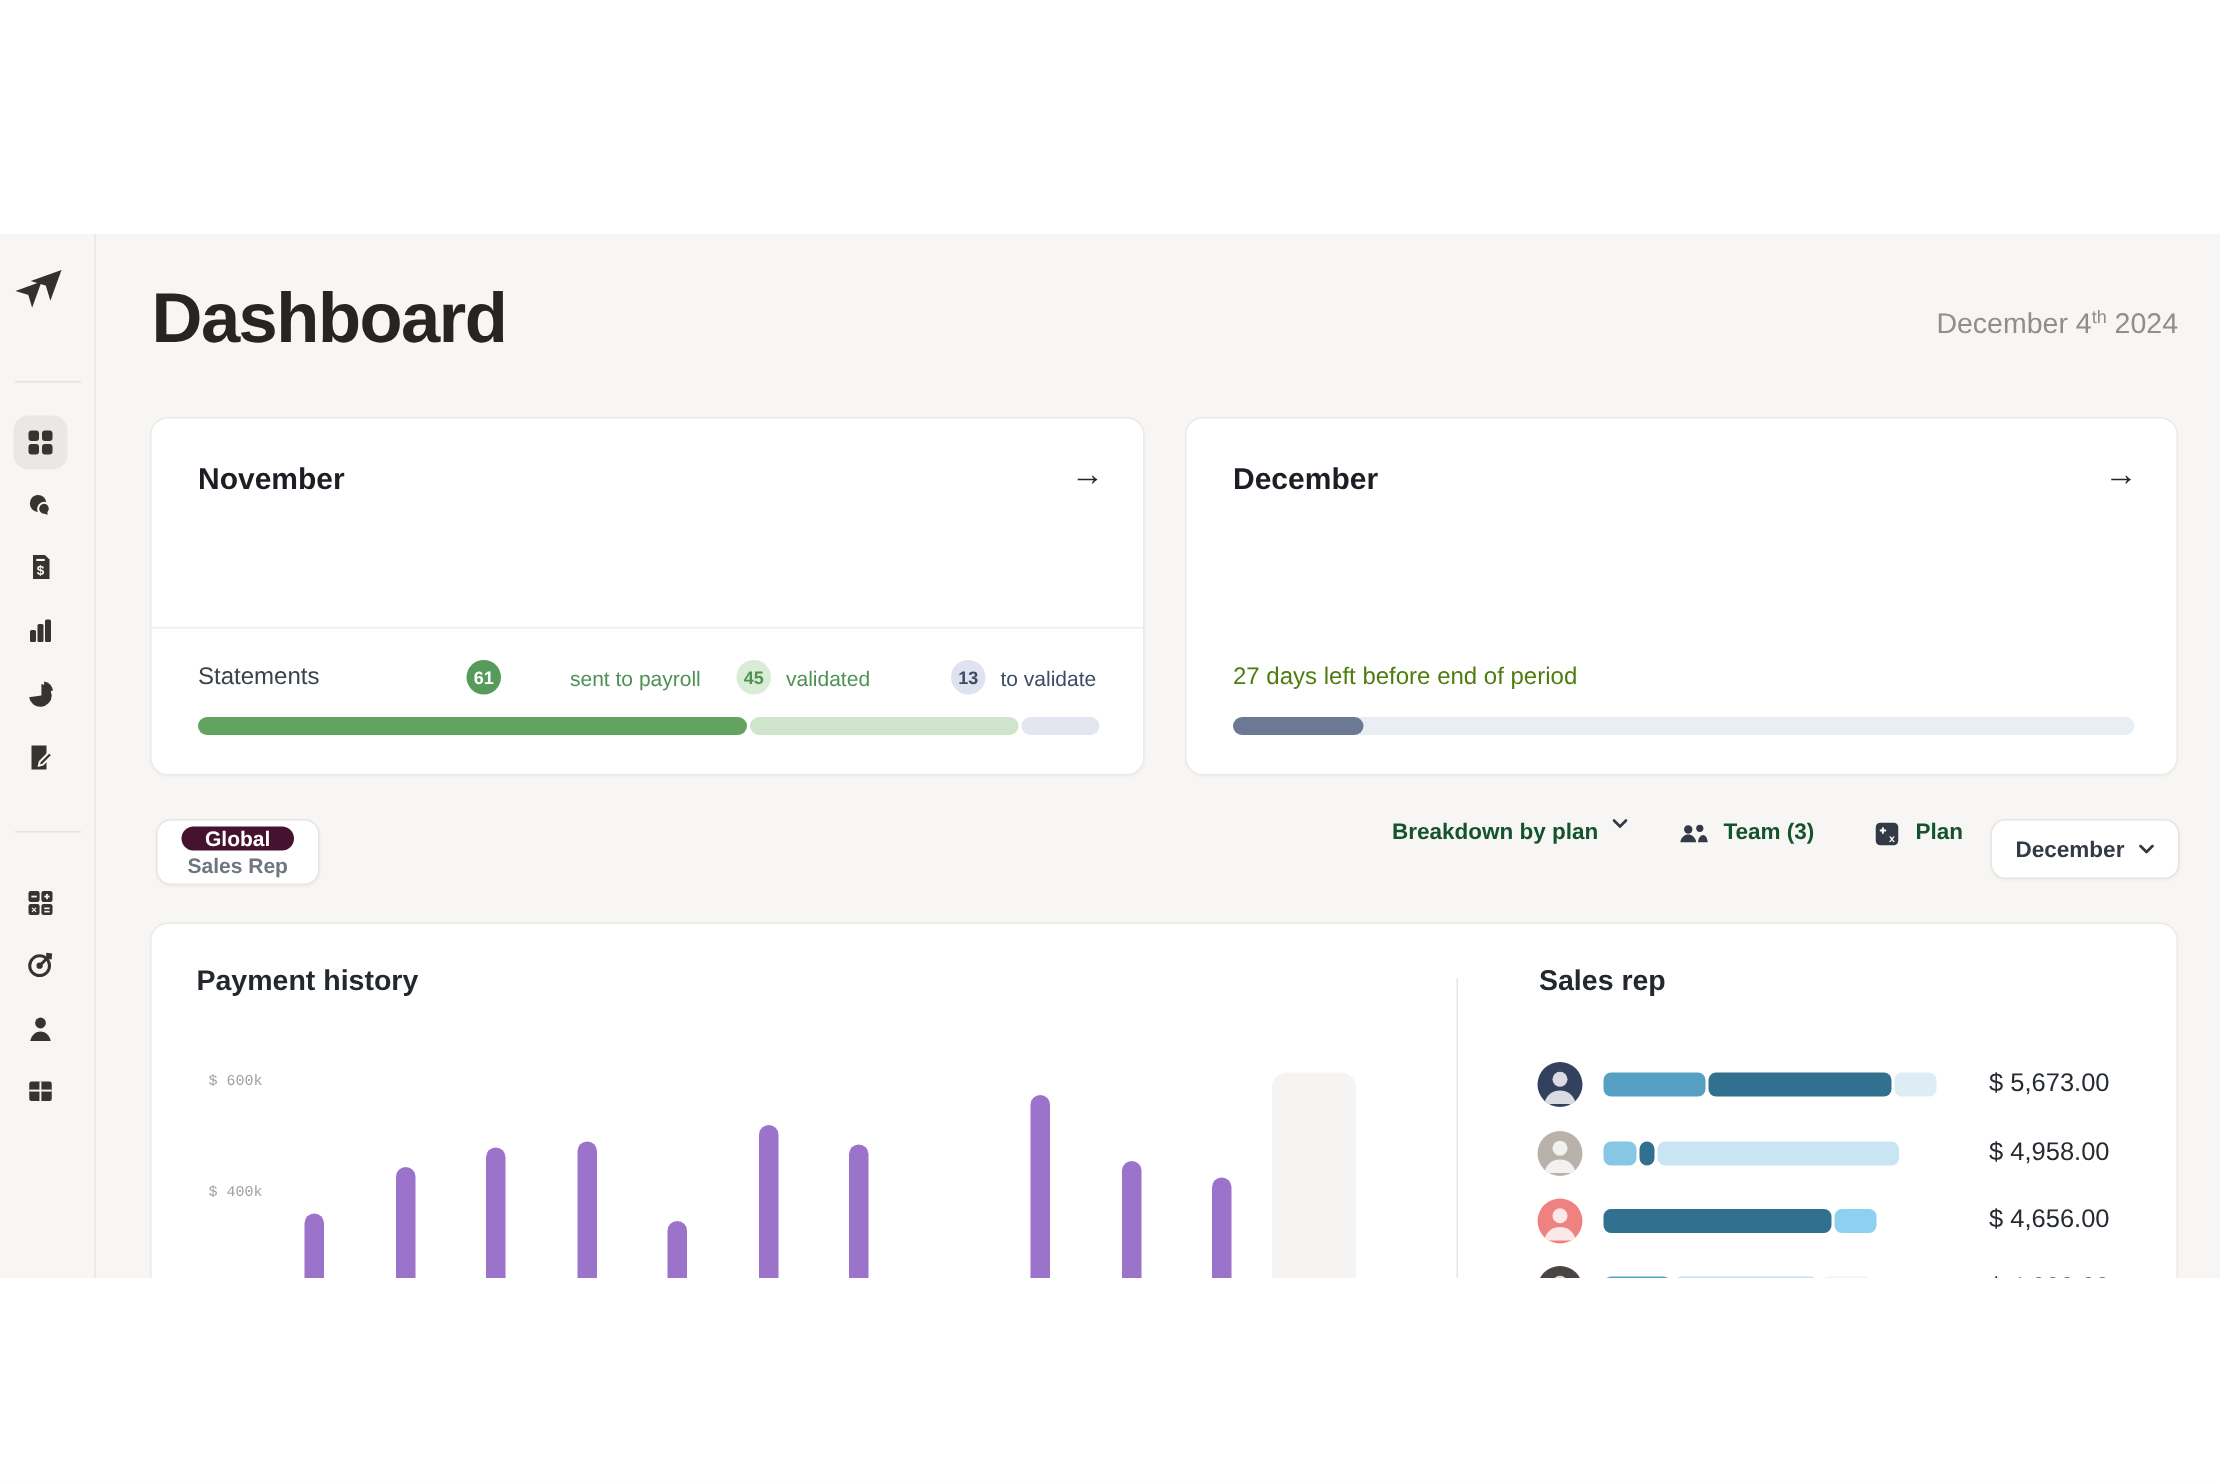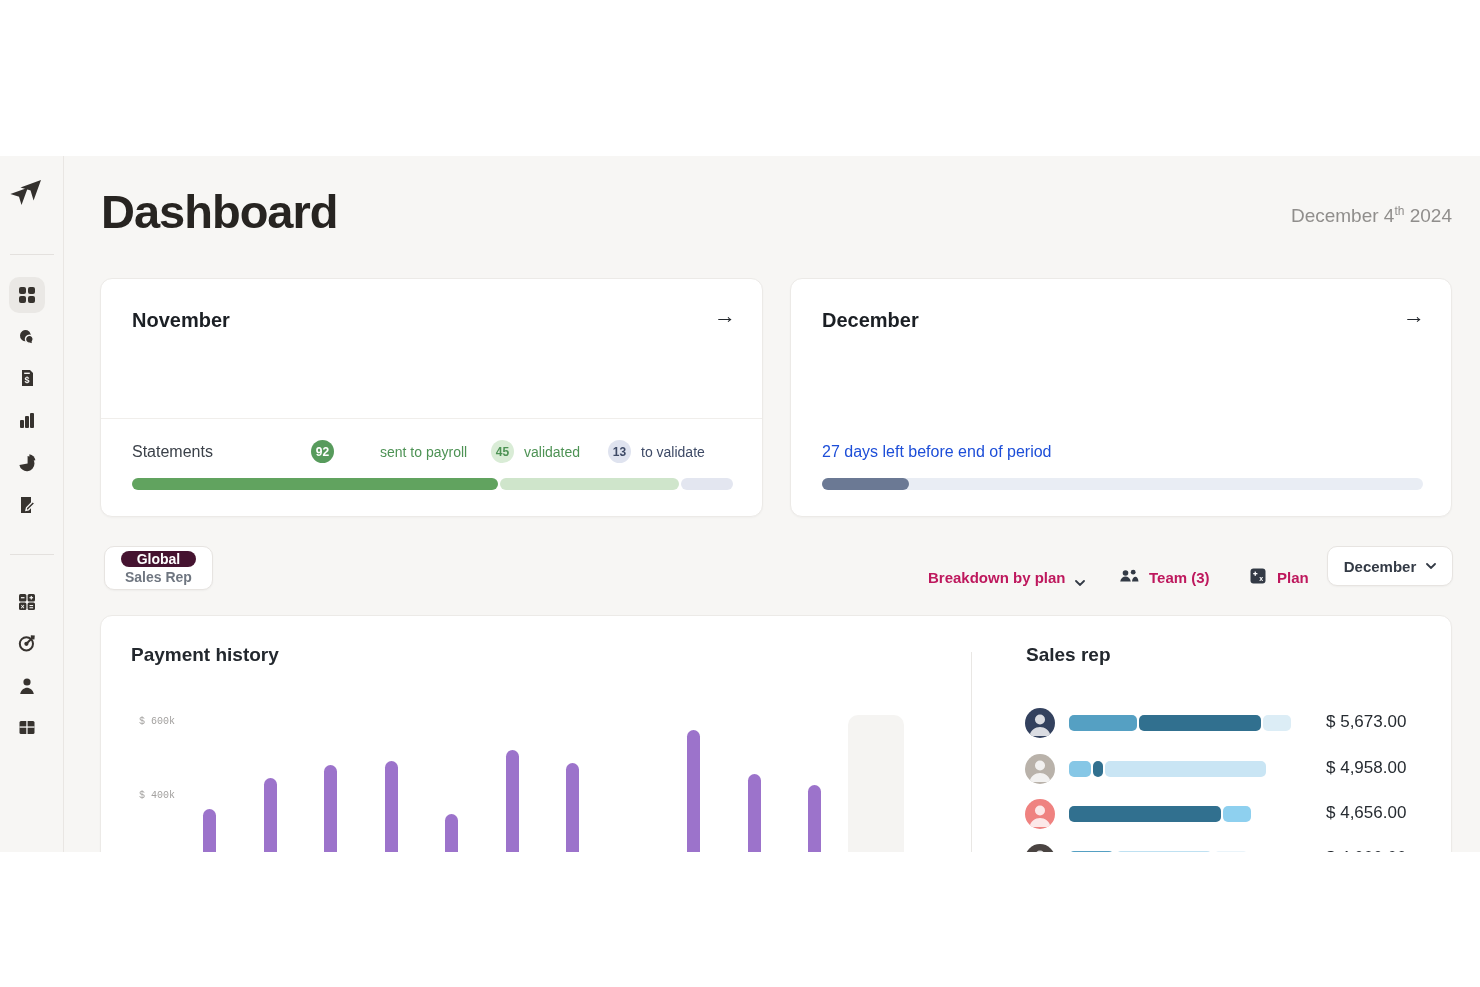--- a/index.html
+++ b/index.html
@@ -32,29 +32,29 @@
   .amount-line { position:absolute; left:31px; top:72px; }
   .amount { font-size:31px; font-weight:700; color:#17181a; letter-spacing:-0.5px; }
   .amount-suffix { font-size:18px; color:#a9a7a5; margin-left:8px; }
   .nov-divider { position:absolute; left:0; right:0; top:139px; height:1px; background:#f0eeeb; }
   .statements-label { position:absolute; left:31px; top:164px; font-size:16px; color:#3b4149; }
   .badge-group { position:absolute; top:161px; display:flex; align-items:center; gap:10px; }
   .badge { width:23px; height:23px; border-radius:50%; display:flex; align-items:center; justify-content:center; font-size:12px; font-weight:700; }
   .badge-label { font-size:14px; }
   .stk-progress { position:absolute; left:31px; top:199px; width:601px; height:12px; display:flex; gap:2px; }
   .stk-progress div { border-radius:6px; }
-  .days-left { position:absolute; left:31px; top:164px; font-size:16px; color:#1d4ed8;text-align:right; }
+  .days-left { position:absolute; left:31px; top:164px; font-size:16px; color:#4d7c0f;text-align:right; }
   .dec-track { position:absolute; left:31px; top:199px; width:601px; height:12px; border-radius:6px; }
   .dec-fill { height:12px; border-radius:6px; }
 
   
   .toggle { position:absolute; left:104px; top:390px; height:44px; background:#fff; border:1px solid #e7e4e1; border-radius:10px; box-shadow:0 1px 2px rgba(0,0,0,.04); display:flex; align-items:center; padding:4px; gap:2px;flex-direction:column; }
   .toggle .opt { height:32px; display:flex; align-items:center; padding:0 16px; border-radius:8px; font-size:14px; font-weight:700; cursor:pointer; color:#6f7680; }
   .toggle .opt.on { background:#451330; color:#fff; }
-  .ctrl { position:absolute; top:390px; height:40px; display:flex; align-items:flex-end; gap:9px; font-size:15px; font-weight:700; color:#be185d; cursor:pointer; }
+  .ctrl { position:absolute; top:390px; height:40px; display:flex; align-items:flex-start; gap:9px; font-size:15px; font-weight:700; color:#14532d; cursor:pointer; }
   .caret { width:10px; height:6px; }
   .month-btn { position:absolute; left:1327px; top:390px; width:126px; height:40px; background:#fff; border:1px solid #e7e4e1; border-radius:10px; box-shadow:0 1px 2px rgba(0,0,0,.04); display:flex; align-items:center; justify-content:center; gap:10px; font-size:15px; font-weight:700; color:#333a45; cursor:pointer; }
 
   
   .bigcard { left:100px; top:459px; width:1352px; height:420px; }
   .chart-title { position:absolute; left:30px; top:28px; font-size:19px; font-weight:700; color:#23282e; }
   .ylabel { position:absolute; left:38px; font-size:10px; color:#a3a19f;font-family:Liberation Mono, monospace; }
   .bar { position:absolute; width:13px; border-radius:7px 7px 0 0; }
   .bar-highlight { position:absolute; border-radius:10px; background:#f5f4f2; }
   .vdiv { position:absolute; left:870px; top:36px; width:1px; height:384px; background:#e9e7e4; }
@@ -162,28 +162,28 @@
     <span>December 4</span><sup>th</sup><span> 2024</span>
   </div>
 
   <section class="card card-nov">
     <div class="card-title">November</div>
     <div class="card-arrow">→</div>
     <div class="nov-divider"></div>
     <div class="statements-label">Statements</div>
     <div id="badges">
         <div class="badge-group" style="left: 210px;">
-          <span class="badge" style="background: rgb(87, 155, 92); color: rgb(255, 255, 255);">92</span>
+          <span class="badge" style="background: rgb(87, 155, 92); color: rgb(255, 255, 255);">61</span>
           <span class="badge-label" style="color: rgb(77, 146, 84); margin-left: 36px;">sent to payroll</span>
         </div>
         <div class="badge-group" style="left: 390px;">
           <span class="badge" style="background: rgb(217, 236, 214); color: rgb(77, 146, 84);">45</span>
           <span class="badge-label" style="color: rgb(77, 146, 84);">validated</span>
         </div>
-        <div class="badge-group" style="left: 507px; justify-content: flex-end;">
+        <div class="badge-group" style="left: 533px; justify-content: flex-end;">
           <span class="badge" style="background: rgb(223, 227, 239); color: rgb(62, 74, 102);">13</span>
           <span class="badge-label" style="color: rgb(62, 74, 102);">to validate</span>
         </div>
       </div>
     <div class="stk-progress" id="nov-progress">
         <div style="flex: 61.3 1 0%; background: rgb(97, 163, 95);"></div>
         <div style="flex: 30 1 0%; background: rgb(207, 229, 203);"></div>
         <div style="flex: 8.7 1 0%; background: rgb(227, 230, 240);"></div>
       </div>
   </section>

